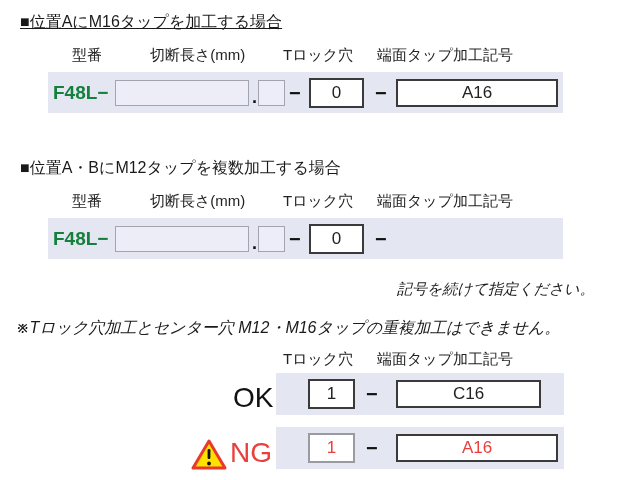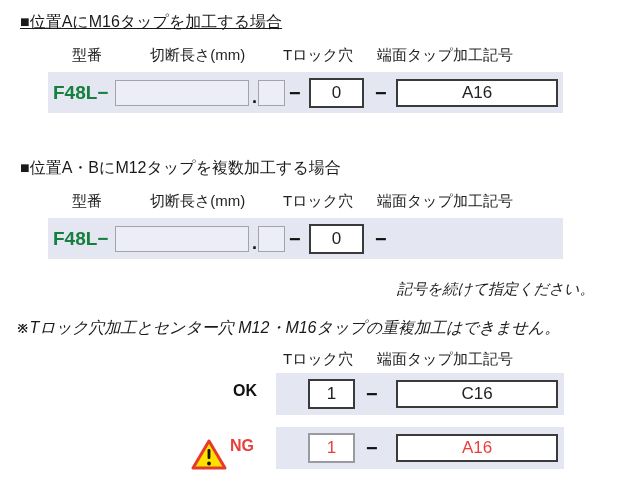--- a/index.html
+++ b/index.html
@@ -10,21 +10,21 @@
   .band{position:absolute;background:#e4e6f1;}
   .model{position:absolute;top:50%;transform:translateY(-50%);font-weight:bold;font-size:19px;color:#15803d;white-space:nowrap;}
   .box{position:absolute;box-sizing:border-box;}
   .box.empty{background:#ecedf6;border:1px solid #a3a3b0;}
   .box.value{background:#ffffff;border:2px solid #3a3a3a;display:flex;align-items:center;justify-content:center;font-size:17px;color:#222;}
   .box.value.gray-border{border-color:#999aa2;}
   .dash{position:absolute;top:50%;transform:translateY(-50%);font-weight:bold;font-size:20px;color:#111;}
   .dot{position:absolute;bottom:5px;font-weight:bold;font-size:18px;color:#111;}
   .note{position:absolute;font-size:15px;color:#1a1a1a;white-space:nowrap;}
   .note.big{font-size:16px;}
-  .ex-label{position:absolute;font-weight:bold;font-size:16px;color:#111;white-space:nowrap;}
+  .ex-label{position:absolute;font-weight:normal;font-size:28px;color:#111;white-space:nowrap;}
   .ng-red{color:#e8403c !important;}
   .warn-icon{position:absolute;width:38px;height:34px;}
   .warn-icon svg{display:block;width:100%;height:100%;}
 </style>
 </head>
 <body>
 
 <div class="screen">
 
   <div>
@@ -65,21 +65,21 @@
 
   <div>
     <div class="note big" style="left:16px;top:318px;font-style:italic;">※Tロック穴加工とセンター穴 M12・M16タップの重複加工はできません。</div>
     <div class="hdr" style="left:283px;top:350px;">Tロック穴</div>
     <div class="hdr" style="left:377px;top:350px;">端面タップ加工記号</div>
 
     <div class="ex-label" style="left:233px;top:382px;">OK</div>
     <div class="band" style="left:276px;top:373px;width:288px;height:42px;">
       <span class="box value" style="left:32px;top:6px;width:47px;height:30px;">1</span>
       <span class="dash" style="left:90px;">−</span>
-      <span class="box value" style="left:120px;top:7px;width:162px;height:28px;">C16</span>
+      <span class="box value" style="left:120px;top:7px;width:145px;height:28px;">C16</span>
     </div>
 
     <span class="warn-icon" style="left:190px;top:438px;">
       <svg viewBox="0 0 38 34" xmlns="http://www.w3.org/2000/svg">
         <path d="M19 3 L35 30 H3 Z" fill="#ffe100" stroke="#e8392f" stroke-width="3" stroke-linejoin="round"></path>
         <rect x="17.6" y="11" width="2.8" height="10" rx="1.2" fill="#111"></rect>
         <circle cx="19" cy="25.5" r="1.9" fill="#111"></circle>
       </svg>
     </span>
     <div class="ex-label ng-red" style="left:230px;top:437px;">NG</div>

